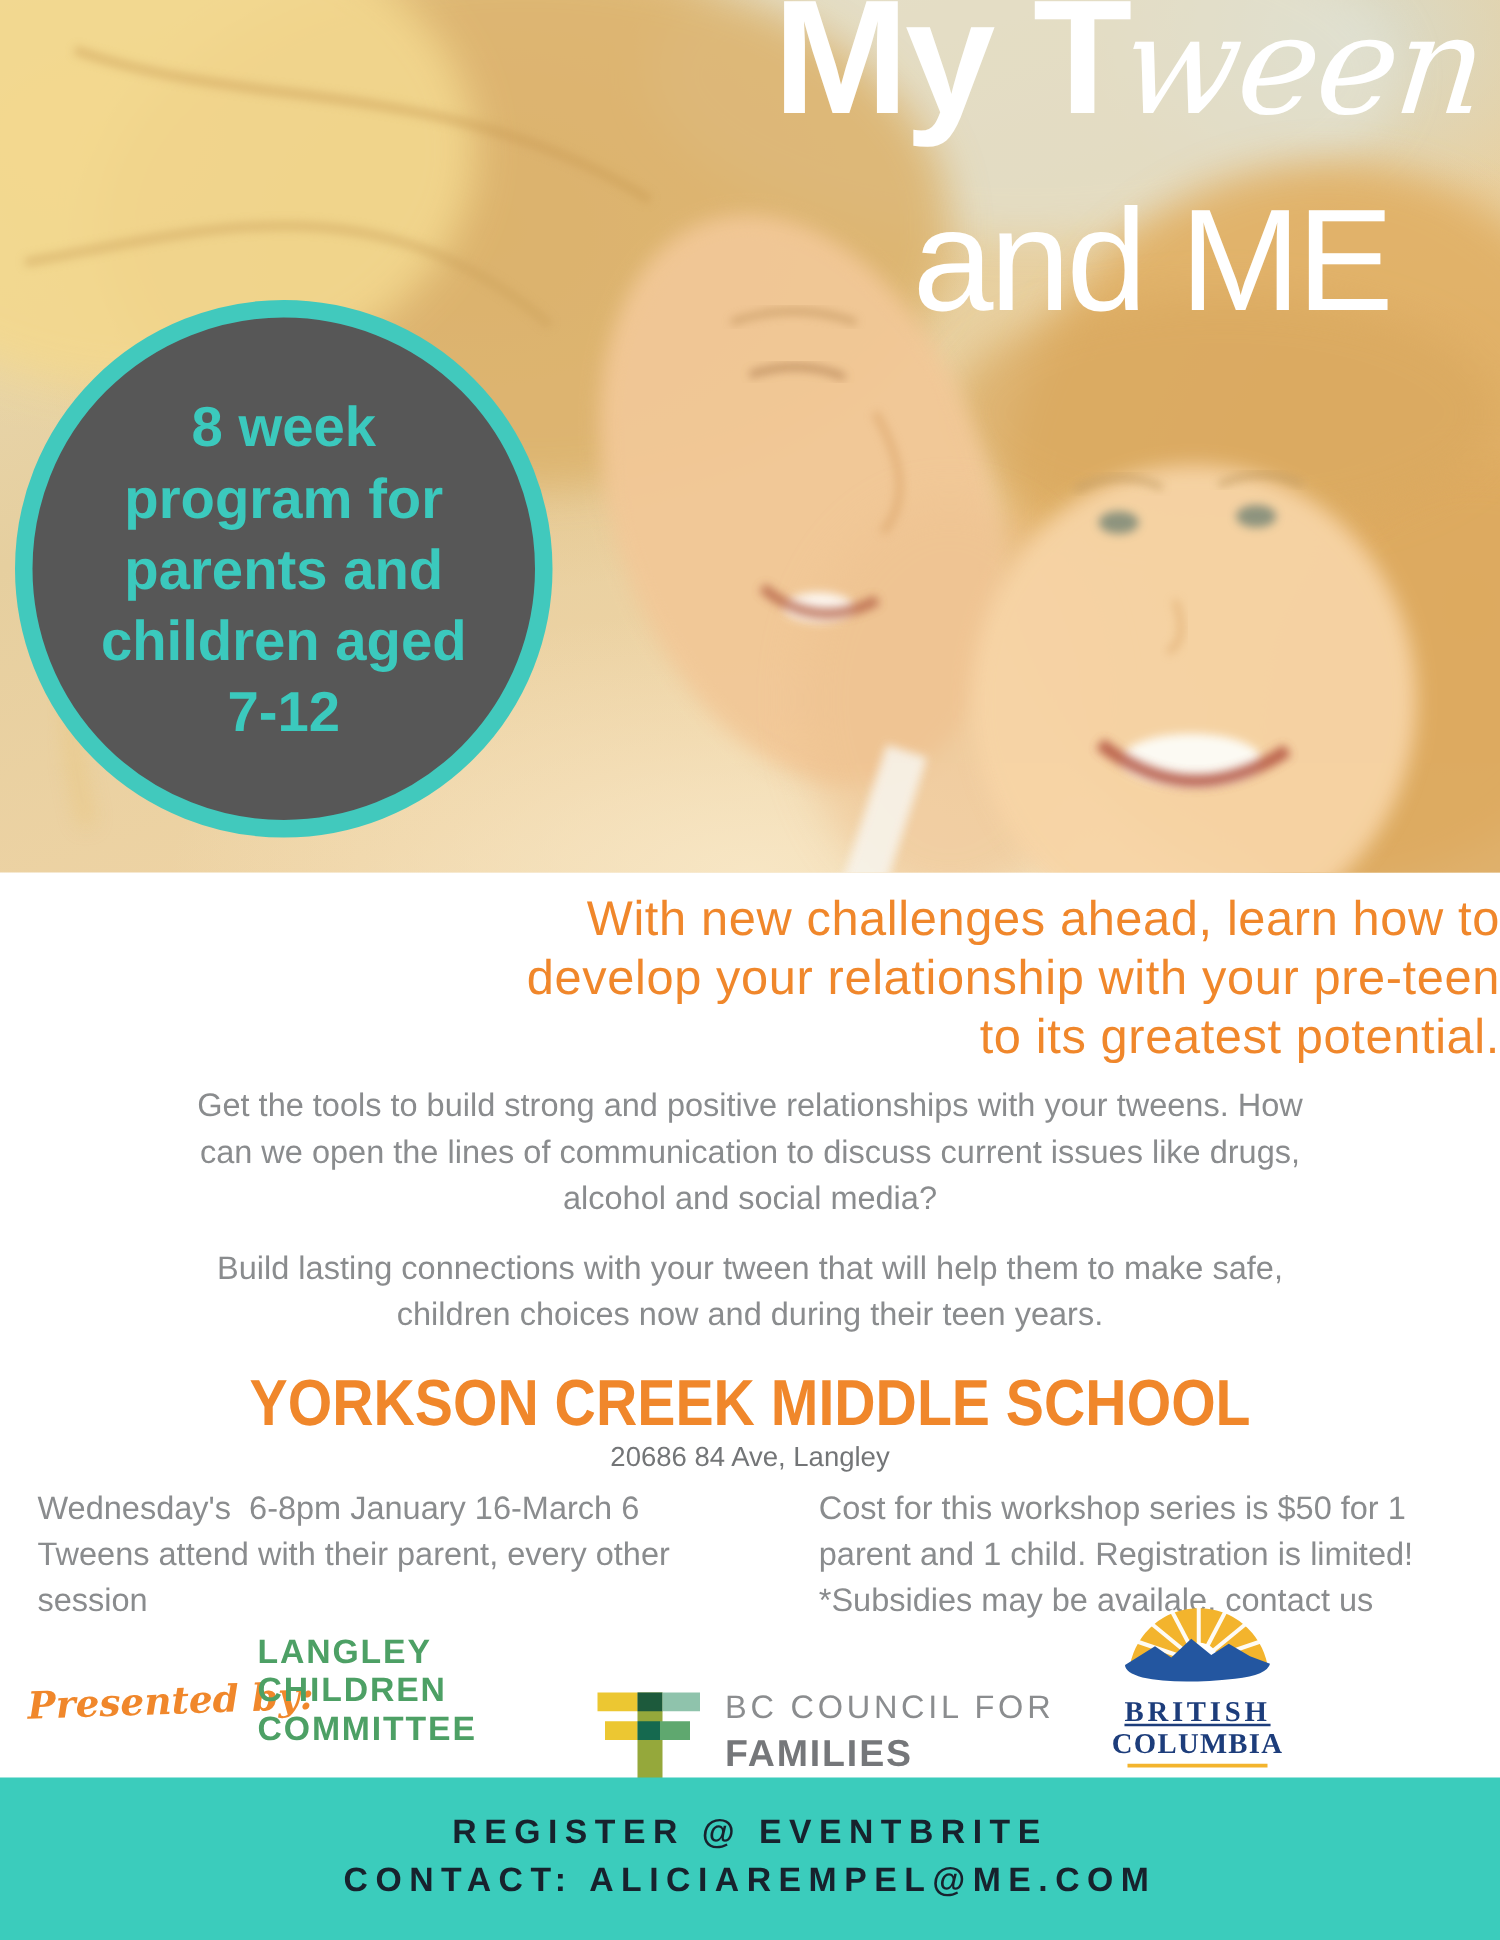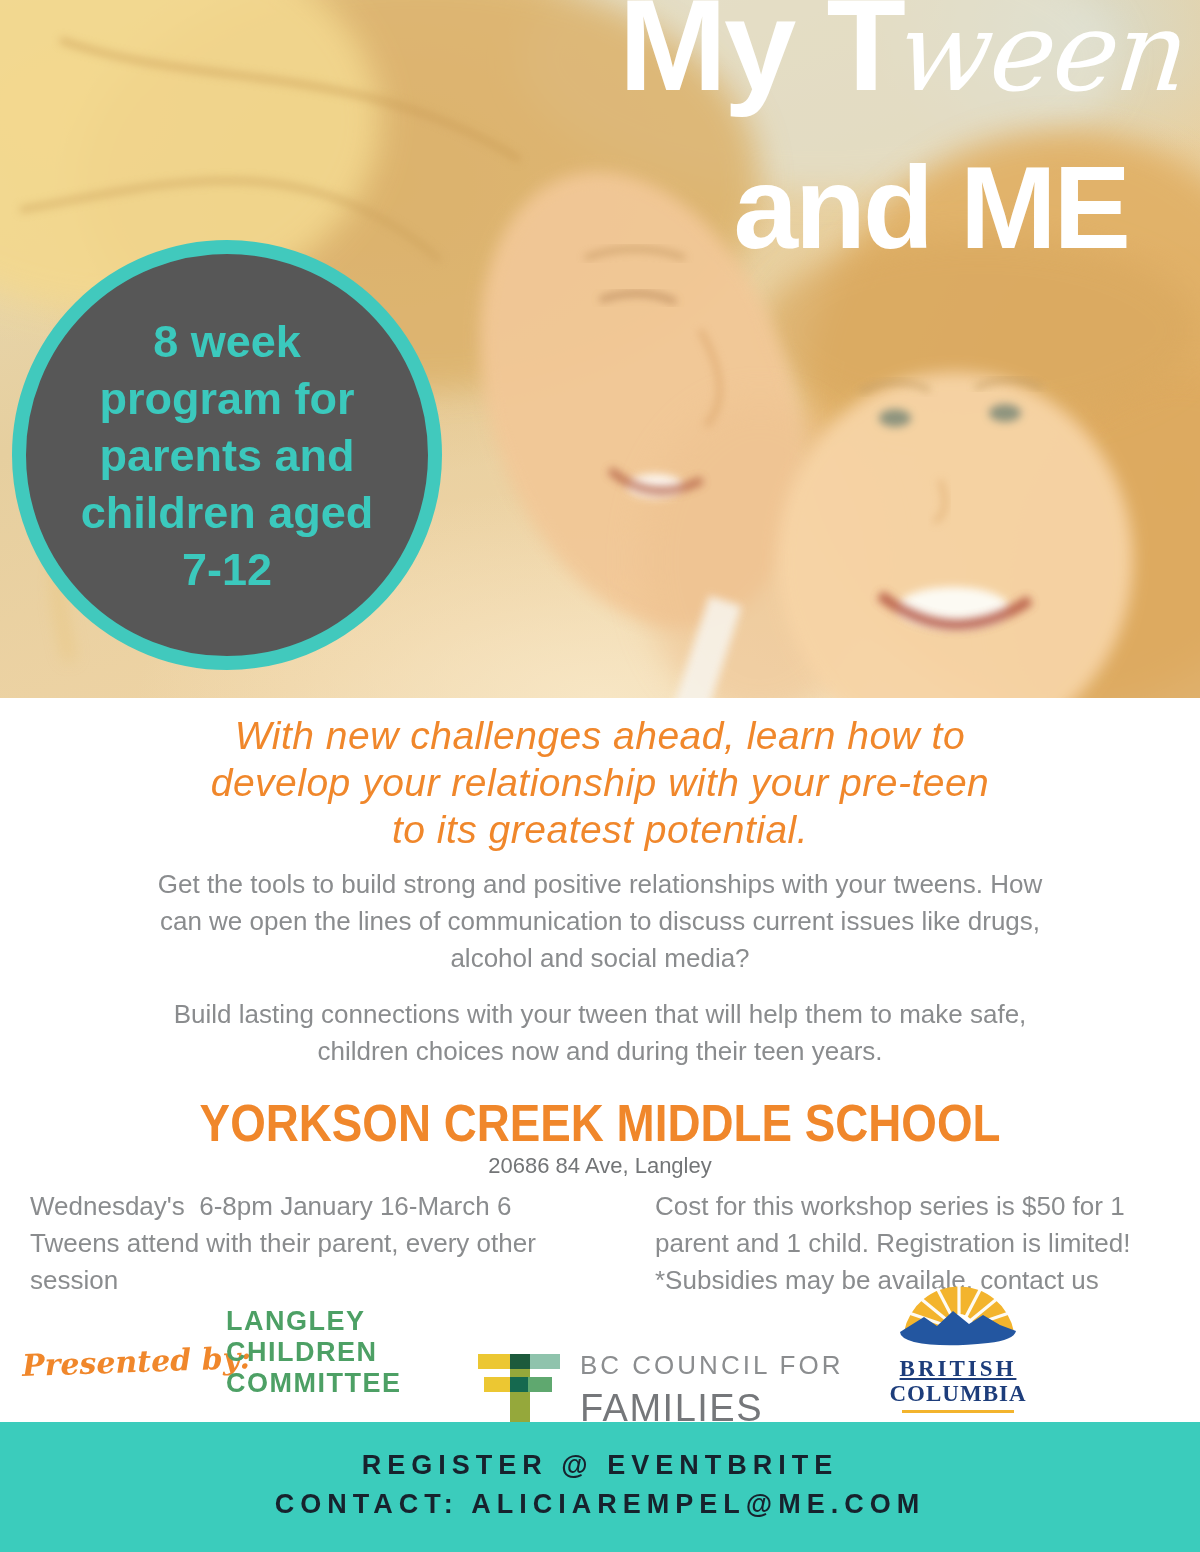--- a/index.html
+++ b/index.html
@@ -17,62 +17,62 @@
       radial-gradient(ellipse 420px 520px at 98% 70%, rgba(226,176,104,.85) 0%, rgba(226,176,104,0) 70%),
       radial-gradient(ellipse 620px 280px at 50% 100%, rgba(248,231,198,.9) 0%, rgba(248,231,198,0) 75%),
       linear-gradient(160deg,#e9dcb8 0%,#e6cf9f 40%,#eed3a4 70%,#f2e2bf 100%);
   }
   .photo svg{position:absolute;left:0;top:0;}
   
   .hero-title{position:absolute;color:#fff;white-space:nowrap;line-height:1;}
   .t-line1{top:-20px;right:14px;}
   .t-bold{font-weight:700;font-size:130px;letter-spacing:-3px;}
   .t-script{font-family:"DejaVu Serif",serif;font-style:italic;font-size:110px;letter-spacing:-2px;display:inline-block;transform:skewX(-6deg);margin-left:-4px;}
-  .t-line2{top:150px;right:72px;font-weight:700;font-size:116px;letter-spacing:-3px;}
+  .t-line2{top:150px;right:88px;font-weight:400;font-size:116px;letter-spacing:-3px;}
   
   .badge{
     position:absolute;left:12px;top:240px;width:402px;height:402px;border-radius:50%;
     background:var(--badge-fill,#575757);border:14px solid var(--badge-ring,#41c9bd);
     display:flex;flex-direction:column;justify-content:center;text-align:center;
     color:var(--badge-text,#3bc9bd);font-weight:700;font-size:45px;line-height:57px;letter-spacing:0px;
   }
   
-  .headline{position:absolute;left:0;top:712px;width:1200px;text-align:center;
-    color:var(--accent-orange,#f0872b);font-size:39px;line-height:47px;font-weight:400;letter-spacing:.5px;font-style:italic;}
+  .headline{position:absolute;left:0;top:712px;width:1200px;text-align:right;
+    color:var(--accent-orange,#f0872b);font-size:39px;line-height:47px;font-weight:400;letter-spacing:.5px;}
   .intro{position:absolute;left:0;width:1200px;text-align:center;color:var(--body-gray,#8a8c8e);
     font-size:26px;line-height:37px;}
   .intro-1{top:866px;}
   .intro-2{top:996px;}
   
   .venue{position:absolute;left:0;top:1093px;width:1200px;text-align:center;}
   .venue-name{display:inline-block;color:var(--accent-orange,#f0872b);font-weight:700;font-size:52px;
     white-space:nowrap;transform:scaleX(.88);letter-spacing:0;}
   .venue-address{width:782px;margin:0 auto;text-align:center;color:var(--address-gray,#737577);font-size:22px;line-height:26px;}
   
   .col{position:absolute;top:1188px;color:var(--body-gray,#8a8c8e);font-size:26px;line-height:37px;white-space:pre-wrap;}
   .col-left{left:30px;width:580px;}
   .col-right{left:655px;width:525px;}
   
   .presented{position:absolute;left:22px;top:1344px;color:var(--accent-orange,#f0872b);
     font-family:"DejaVu Serif",serif;font-style:italic;font-weight:700;font-size:30px;transform:rotate(-2deg);}
-  .langley{position:absolute;left:226px;top:1306px;color:var(--green,#4da065);font-weight:700;
+  .langley{position:absolute;left:206px;top:1306px;color:var(--green,#4da065);font-weight:700;
     font-size:27px;line-height:31px;letter-spacing:1.5px;}
   .bccf{position:absolute;left:472px;top:1346px;display:flex;}
   .fmark{position:relative;width:92px;height:82px;}
   .fmark div{position:absolute;}
   .f-stem{left:38px;top:8px;width:20px;height:70px;background:#95a83b;}
   .f-r1-yellow{left:6px;top:8px;width:32px;height:15px;background:#ecc732;}
   .f-r1-dark{left:38px;top:8px;width:20px;height:15px;background:#1d5a3c;}
   .f-r1-sage{left:58px;top:8px;width:30px;height:15px;background:#8fc3ac;}
   .f-r2-yellow{left:12px;top:31px;width:26px;height:15px;background:#ecc732;}
   .f-r2-dark{left:38px;top:31px;width:18px;height:15px;background:#15694f;}
   .f-r2-green{left:56px;top:31px;width:24px;height:15px;background:#5fa86f;}
   .bccf-text{margin-left:16px;padding-top:4px;}
   .bccf-line1{color:var(--bccf-gray,#8b8d8f);font-size:26px;letter-spacing:3px;}
-  .bccf-line2{color:var(--bccf-dark,#75777a);font-size:38px;font-weight:400;letter-spacing:1.5px;margin-top:6px;}
+  .bccf-line2{color:var(--bccf-dark,#75777a);font-size:30px;font-weight:700;letter-spacing:1.5px;margin-top:6px;}
   .bcgov{position:absolute;left:886px;top:1280px;width:144px;text-align:center;}
   .bc-text{color:var(--bc-navy,#1d3d7b);font-family:"Liberation Serif",serif;font-weight:700;}
   .bc-line1{font-size:23px;letter-spacing:3px;line-height:25px;text-decoration:underline;}
   .bc-line2{font-size:23px;letter-spacing:1px;line-height:25px;}
   .bc-underline{width:112px;height:3px;background:var(--gold,#f3b42d);margin:4px auto 0;}
   
   .footer{position:absolute;left:0;top:1422px;width:1200px;height:130px;background:var(--teal,#3bccbc);
     text-align:center;color:var(--footer-text,#17222d);font-weight:700;letter-spacing:6px;}
   .footer-line1{padding-top:28px;font-size:27px;}
   .footer-line2{margin-top:8px;font-size:27px;}

